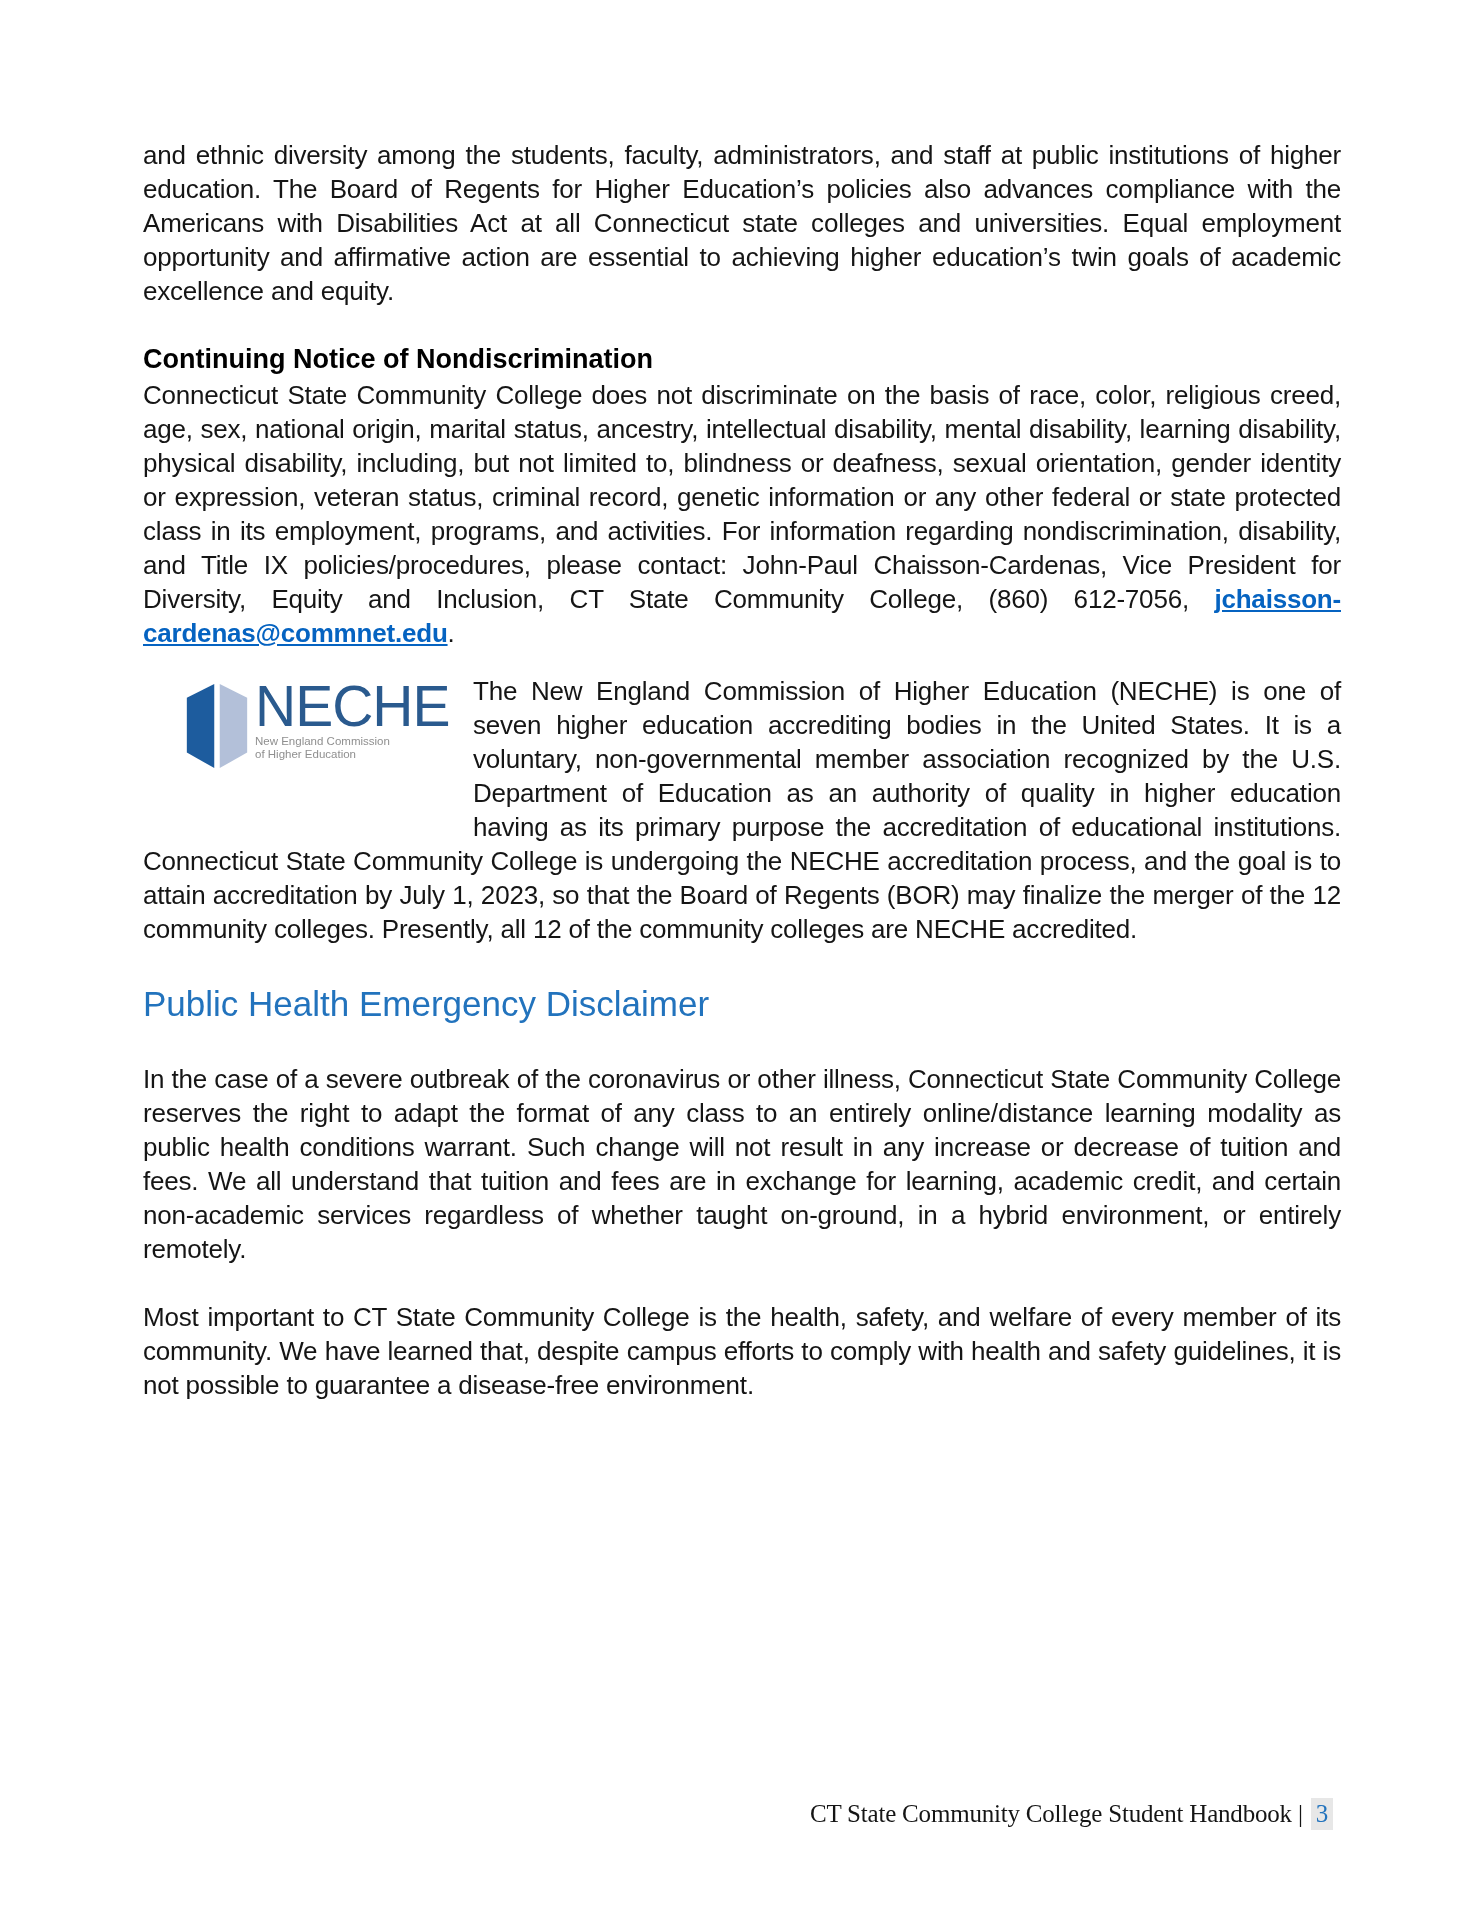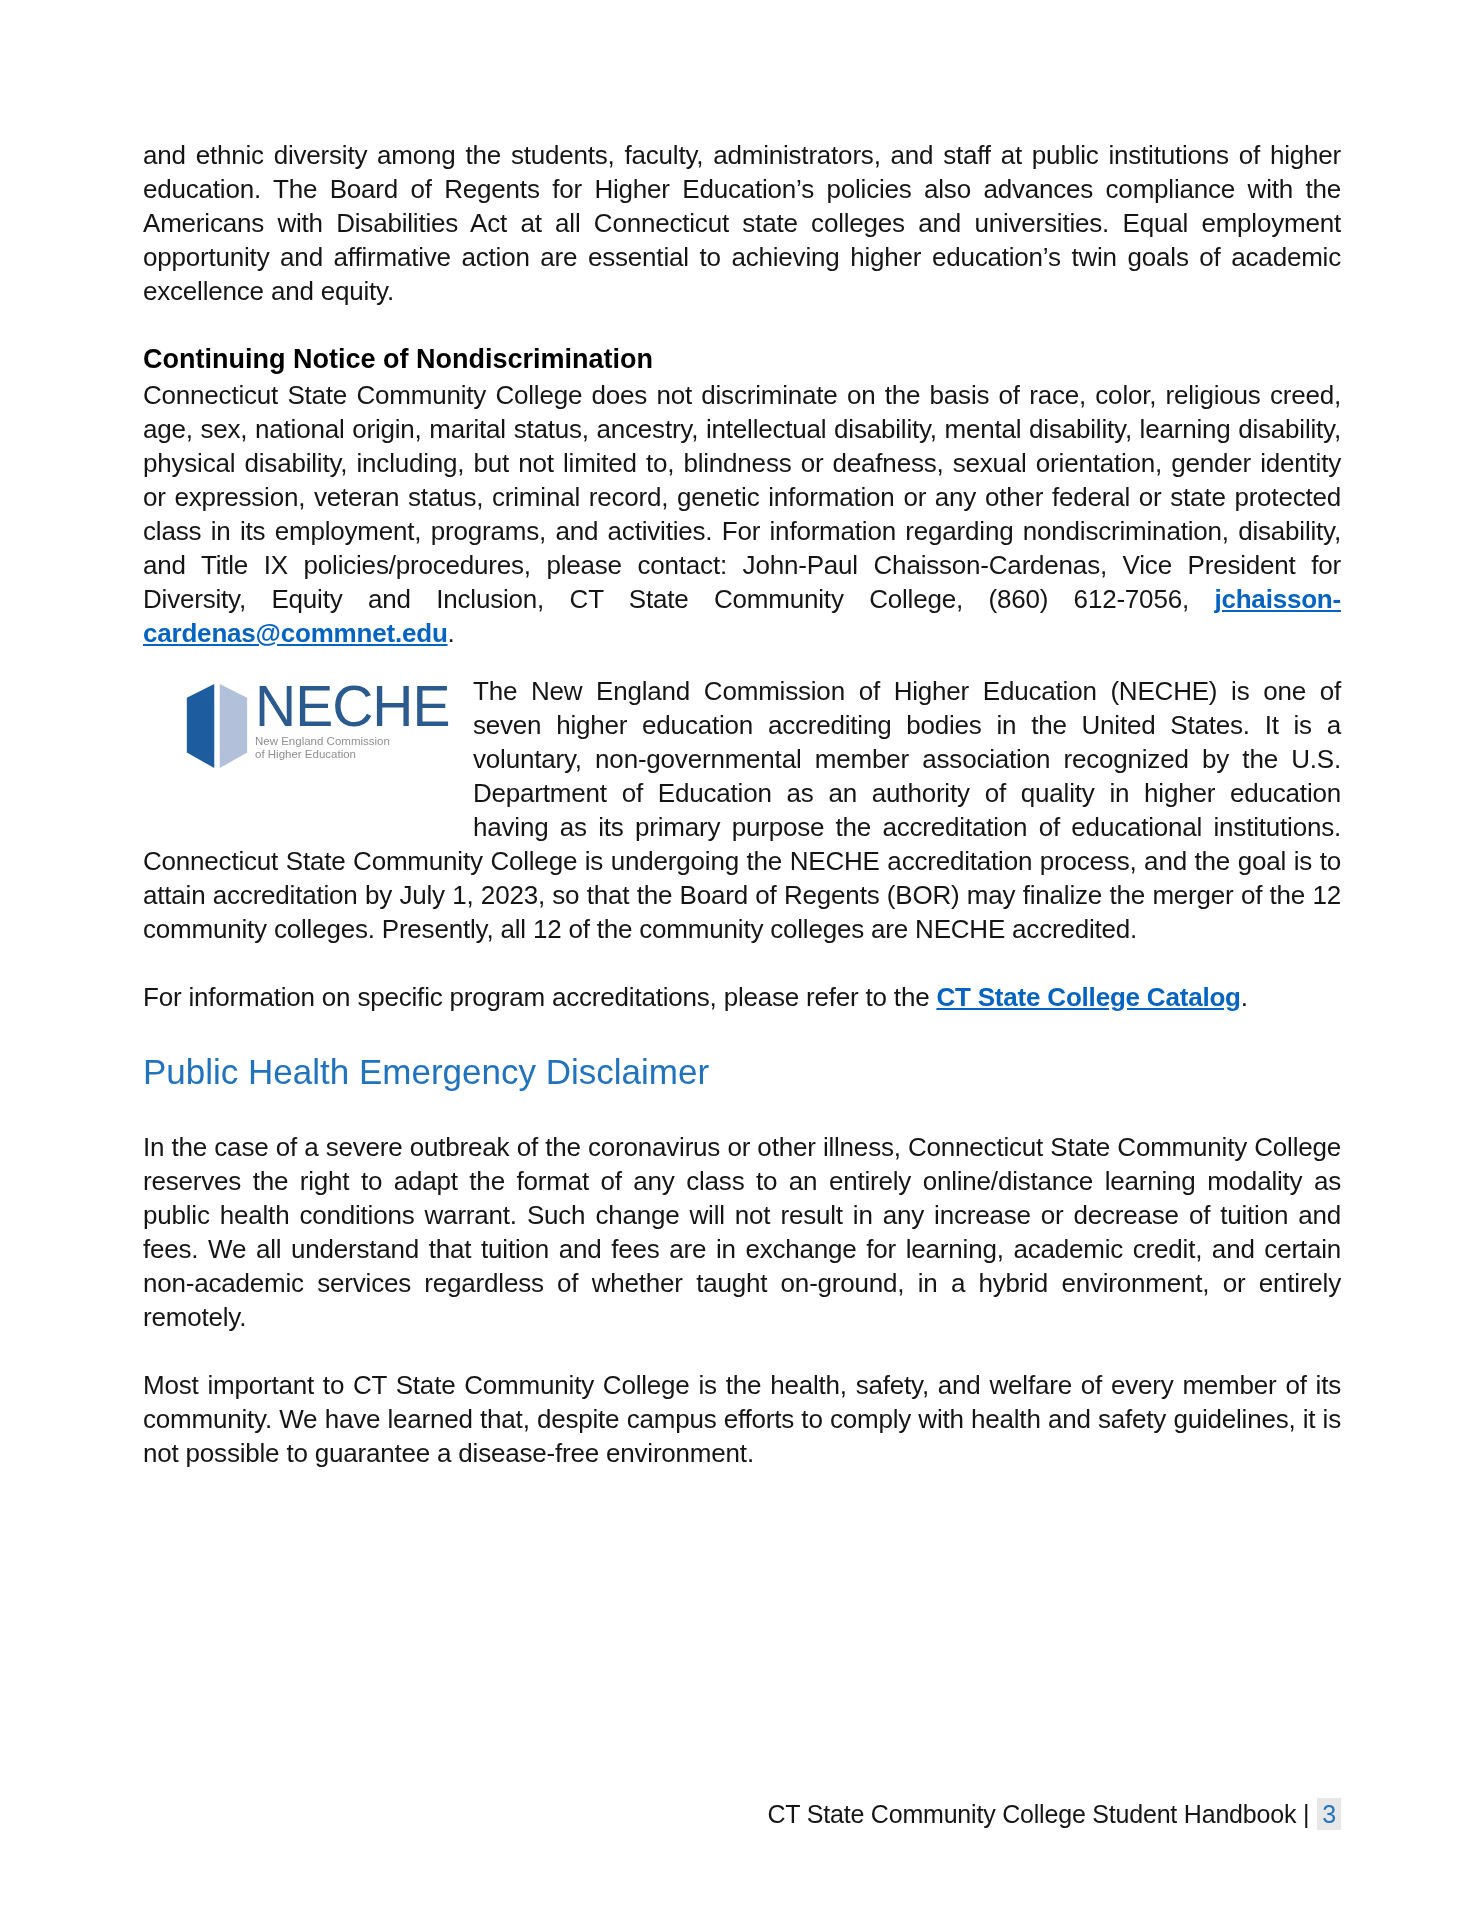--- a/index.html
+++ b/index.html
@@ -87,26 +87,27 @@
   .neche-tagline{
     font-size:11.5px;
     line-height:13px;
     color:var(--tagline-gray);
     margin-top:3px;
     letter-spacing:0;
   }
   .footer{
     position:absolute;
     top:1798px;
-    right:143px;
+    right:151px;
     font-size:25px;
     line-height:32px;
     letter-spacing:-0.2px;
     color:var(--body-ink);
     text-align:center;
+    font-family:Liberation Serif, serif;
   }
   .page-number{
     display:inline-block;
     color:var(--heading-blue);
     background:var(--field-shading);
     padding:0 5px;
     margin-left:8px;
   }
 </style>
 </head>
@@ -130,21 +131,20 @@
             <polygon class="book-right" points="38,2 68,17 68,77 38,94"></polygon>
           </svg>
           <span class="neche-textblock">
             <span class="neche-acronym">NECHE</span>
             <span class="neche-tagline"><span>New England Commission</span><br><span>of Higher Education</span></span>
           </span>
         </span>
       </span><span>The New England Commission of Higher Education (NECHE) is one of seven higher education accrediting bodies in the United States. It is a voluntary, non-governmental member association recognized by the U.S. Department of Education as an authority of quality in higher education having as its primary purpose the accreditation of educational institutions. Connecticut State Community College is undergoing the NECHE accreditation process, and the goal is to attain accreditation by July 1, 2023, so that the Board of Regents (BOR) may finalize the merger of the 12 community colleges. Presently, all 12 of the community colleges are NECHE accredited.</span>
     </div>
 
-    <p class="body-text catalog-para"><span>For information on specific program accreditations, please refer to the </span><a class="doc-link">CT State College Catalog</a><span>.</span></p>
 
     <h2 class="section-heading heading-health">Public Health Emergency Disclaimer</h2>
 
     <p class="body-text disclaimer-1">In the case of a severe outbreak of the coronavirus or other illness, Connecticut State Community College reserves the right to adapt the format of any class to an entirely online/distance learning modality as public health conditions warrant. Such change will not result in any increase or decrease of tuition and fees. We all understand that tuition and fees are in exchange for learning, academic credit, and certain non-academic services regardless of whether taught on-ground, in a hybrid environment, or entirely remotely.</p>
 
     <p class="body-text disclaimer-2">Most important to CT State Community College is the health, safety, and welfare of every member of its community. We have learned that, despite campus efforts to comply with health and safety guidelines, it is not possible to guarantee a disease-free environment.</p>
 
   </div>
 
   <div class="footer">

